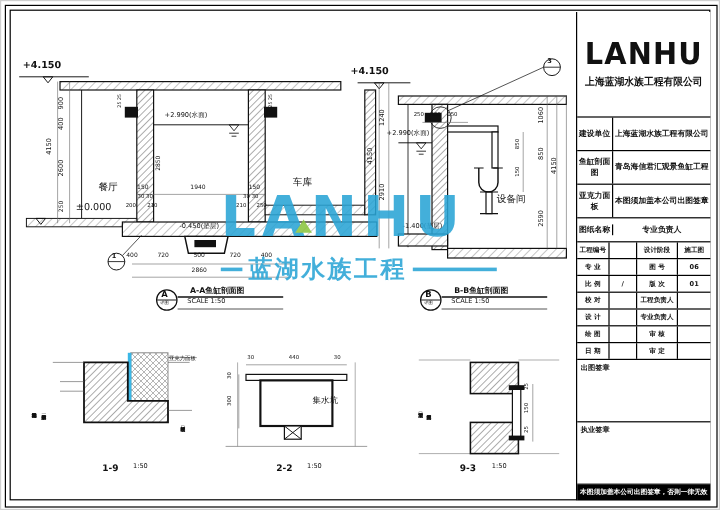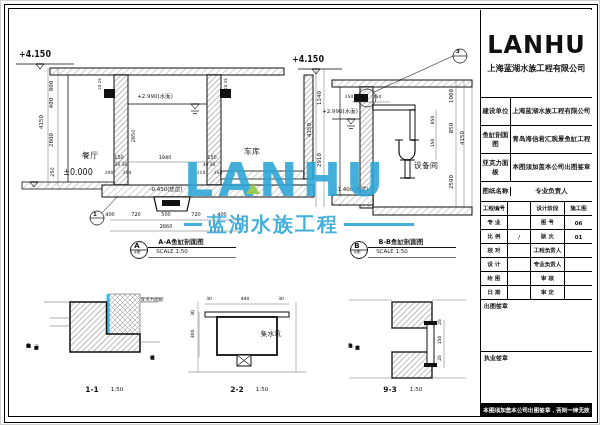--- a/index.html
+++ b/index.html
@@ -309,21 +309,21 @@
 <span class="anno" style="left: 463px; top: 138px; font-size: 5.5px; transform: translate(-50%, -50%) rotate(-90deg);">4150</span>
 <span class="anno" style="left: 458px; top: 52px; font-size: 5.5px; font-weight: bold; transform: translate(-50%, -50%);">3</span>
 <span class="anno" style="left: 357px; top: 246px; font-size: 7px; font-weight: bold; transform: translate(-50%, -50%);">B</span>
 <span class="anno" style="left: 357px; top: 253px; font-size: 3.5px; transform: translate(-50%, -50%);">详图</span>
 <span class="anno" style="left: 401px; top: 242px; font-size: 6.5px; font-weight: bold; transform: translate(-50%, -50%);">B-B鱼缸剖面图</span>
 <span class="anno" style="left: 392px; top: 252px; font-size: 5.5px; transform: translate(-50%, -50%);">SCALE  1:50</span>
 <span class="anno" style="left: 152px; top: 300px; font-size: 4.5px; transform: translate(-50%, -50%);">亚克力面板</span>
 <span class="anno" style="left: 28px; top: 340px; font-size: 4px; writing-mode: vertical-rl; transform: translate(-50%, -50%);">钢筋混凝土结构详见结构图</span>
 <span class="anno" style="left: 36px; top: 342px; font-size: 4px; writing-mode: vertical-rl; transform: translate(-50%, -50%);">两布一胶防水层水泥砂浆保护</span>
 <span class="anno" style="left: 152px; top: 352px; font-size: 4px; writing-mode: vertical-rl; transform: translate(-50%, -50%);">玻璃胶密封收口处理</span>
-<span class="anno" style="left: 92px; top: 390px; font-size: 7.5px; font-weight: bold; transform: translate(-50%, -50%);">1-1</span>
+<span class="anno" style="left: 92px; top: 390px; font-size: 7.5px; font-weight: bold; transform: translate(-50%, -50%);">1-9</span>
 <span class="anno" style="left: 117px; top: 390px; font-size: 5.5px; transform: translate(-50%, -50%);">1:50</span>
 <span class="anno" style="left: 209px; top: 299px; font-size: 4.5px; transform: translate(-50%, -50%);">30</span>
 <span class="anno" style="left: 245px; top: 299px; font-size: 4.5px; transform: translate(-50%, -50%);">440</span>
 <span class="anno" style="left: 281px; top: 299px; font-size: 4.5px; transform: translate(-50%, -50%);">30</span>
 <span class="anno" style="left: 193px; top: 313px; font-size: 4.5px; transform: translate(-50%, -50%) rotate(-90deg);">30</span>
 <span class="anno" style="left: 193px; top: 334px; font-size: 4.5px; transform: translate(-50%, -50%) rotate(-90deg);">300</span>
 <span class="anno" style="left: 246px; top: 334px; font-size: 7px; transform: translate(-50%, -50%); margin-left: 25px;">集水坑</span>
 <span class="anno" style="left: 237px; top: 390px; font-size: 7.5px; font-weight: bold; transform: translate(-50%, -50%);">2-2</span>
 <span class="anno" style="left: 262px; top: 390px; font-size: 5.5px; transform: translate(-50%, -50%);">1:50</span>
 <span class="anno" style="left: 440px; top: 322px; font-size: 4.5px; transform: translate(-50%, -50%) rotate(-90deg);">25</span>

